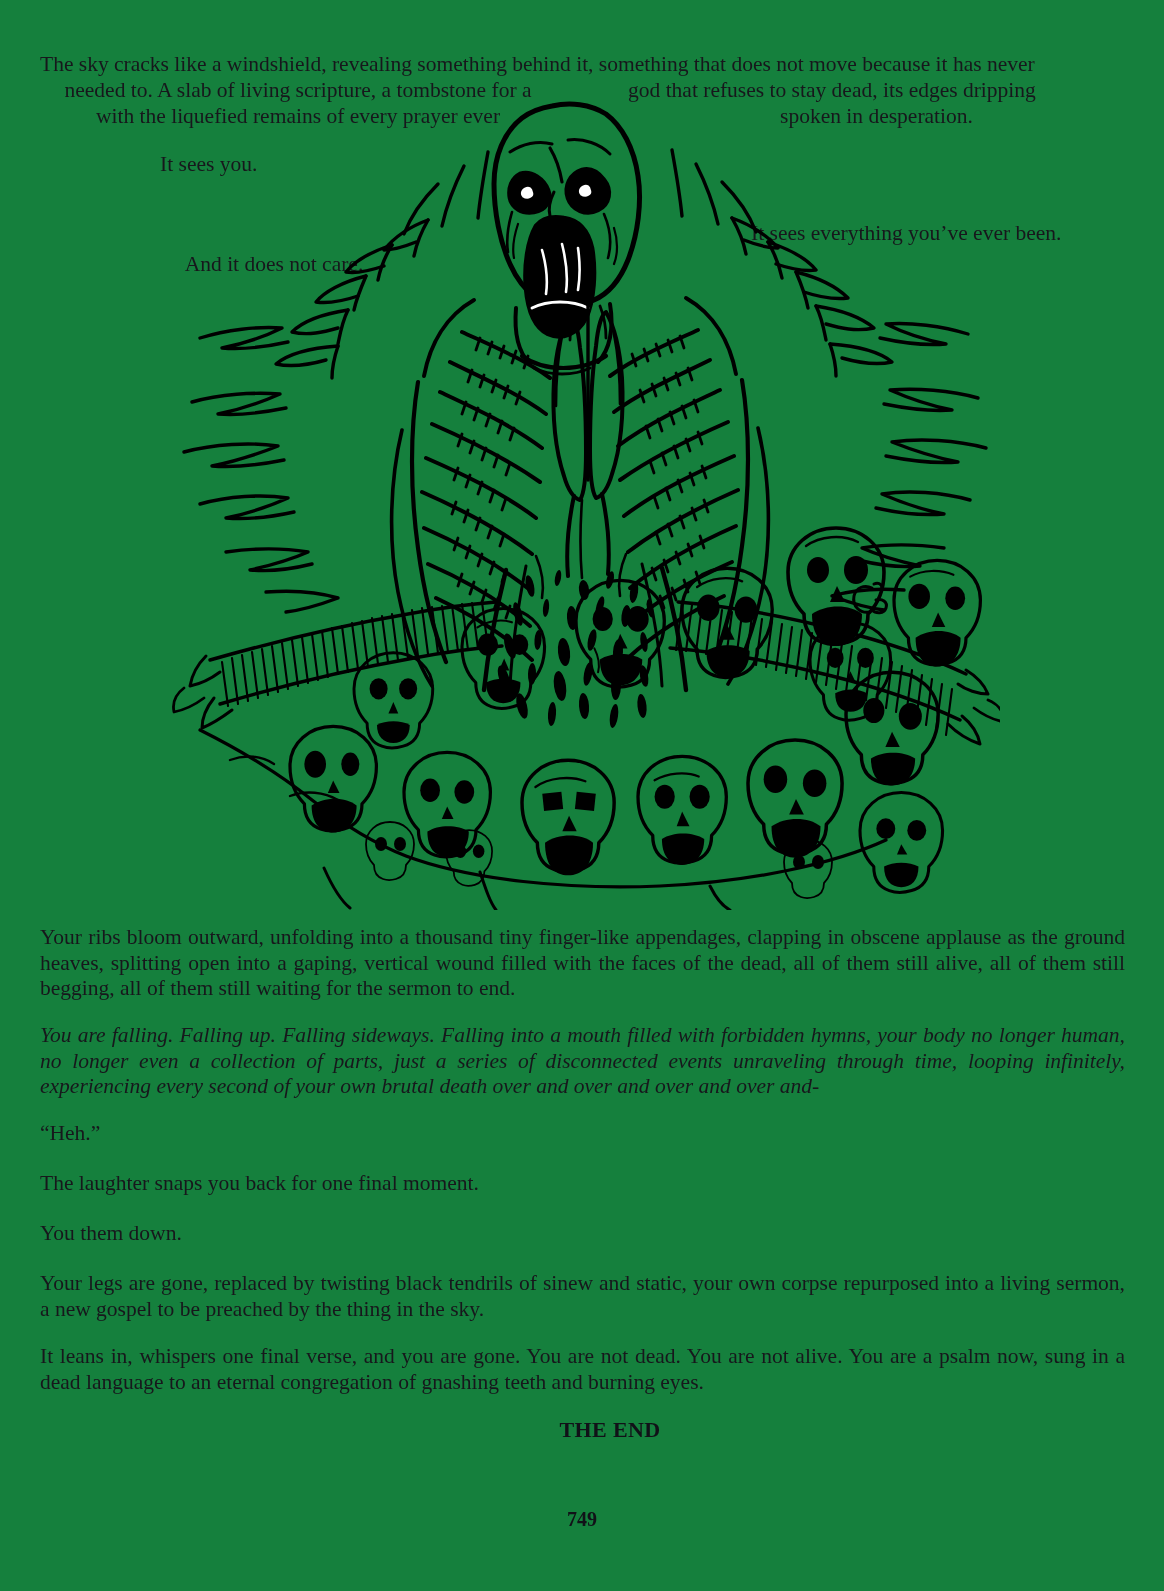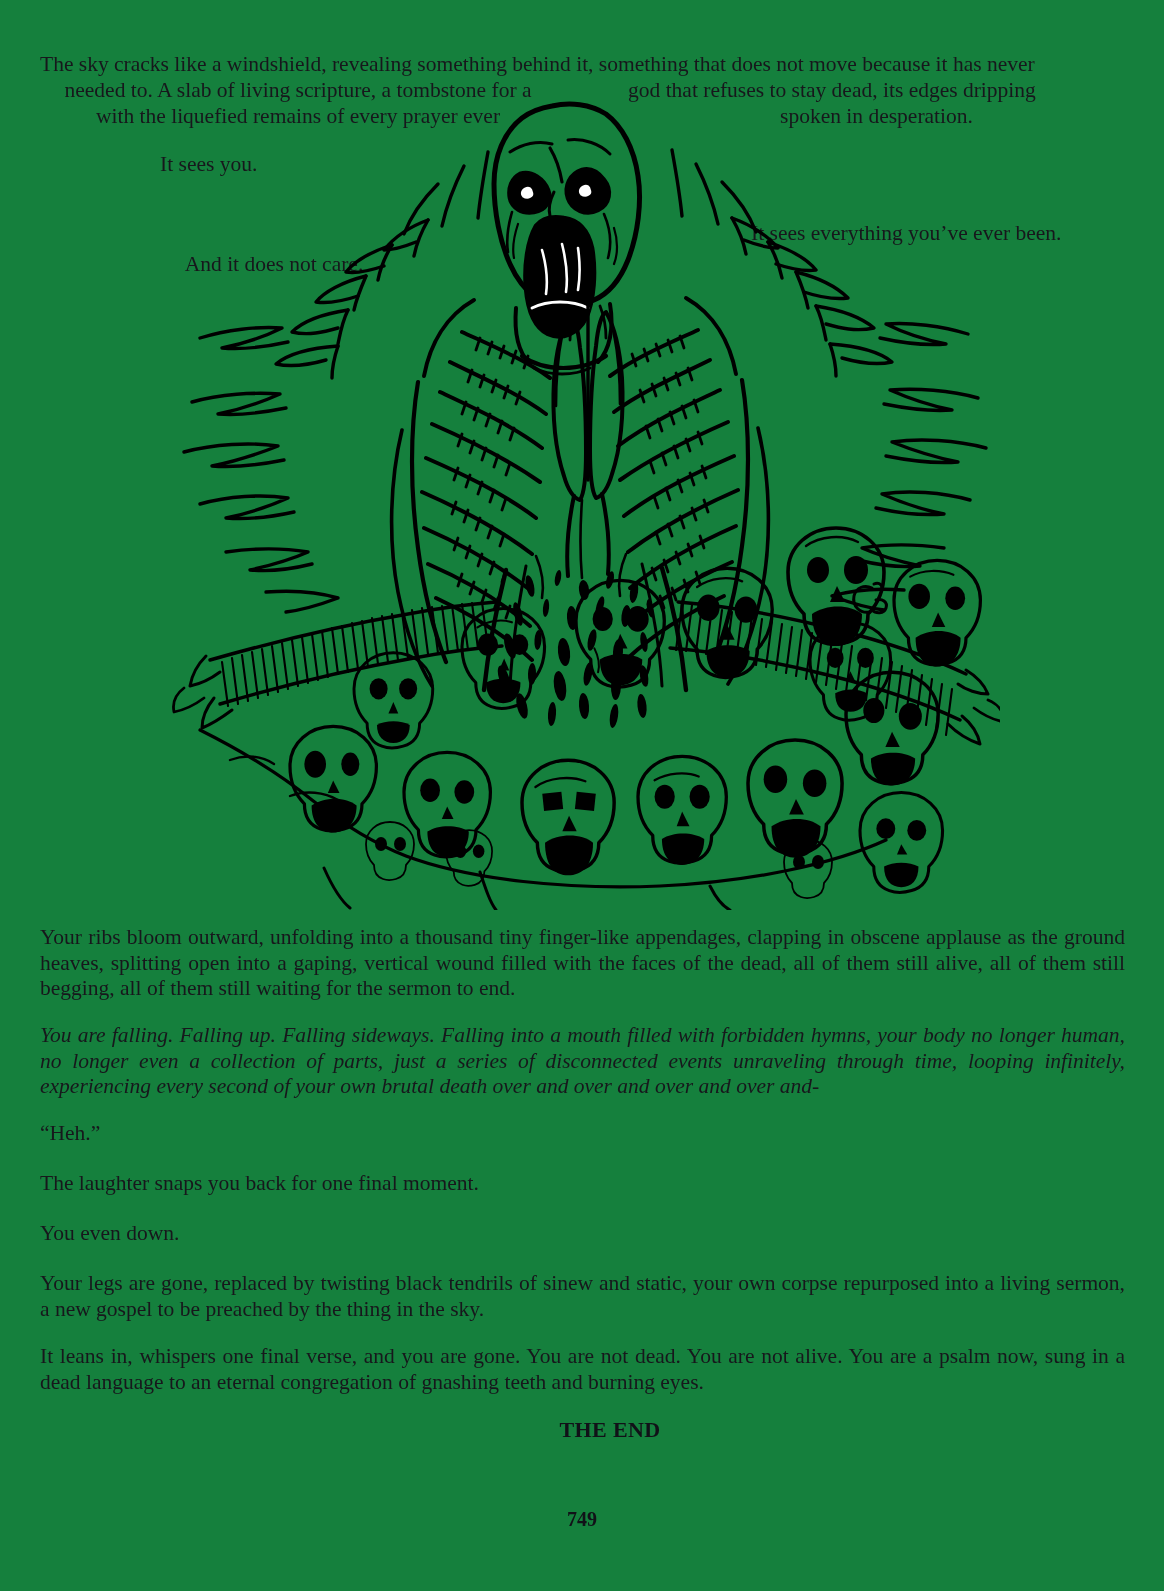--- a/index.html
+++ b/index.html
@@ -540,21 +540,21 @@
   </div>
 
   <div class="para body-para" id="para-ribs">Your ribs bloom outward, unfolding into a thousand tiny finger-like appendages, clapping in obscene applause as the ground heaves, splitting open into a gaping, vertical wound filled with the faces of the dead, all of them still alive, all of them still begging, all of them still waiting for the sermon to end.</div>
 
   <div class="para body-para" id="para-falling">You are falling. Falling up. Falling sideways. Falling into a mouth filled with forbidden hymns, your body no longer human, no longer even a collection of parts, just a series of disconnected events unraveling through time, looping infinitely, experiencing every second of your own brutal death over and over and over and over and-</div>
 
   <div class="para body-para left-align" id="para-heh">“Heh.”</div>
 
   <div class="para body-para left-align" id="para-laughter">The laughter snaps you back for one final moment.</div>
 
-  <div class="para body-para left-align" id="para-lookdown">You even down.</div>
+  <div class="para body-para left-align" id="para-lookdown">You them down.</div>
 
   <div class="para body-para" id="para-legs">Your legs are gone, replaced by twisting black tendrils of sinew and static, your own corpse repurposed into a living sermon, a new gospel to be preached by the thing in the sky.</div>
 
   <div class="para body-para" id="para-leansin">It leans in, whispers one final verse, and you are gone. You are not dead. You are not alive. You are a psalm now, sung in a dead language to an eternal congregation of gnashing teeth and burning eyes.</div>
 
   <div id="the-end">THE END</div>
 
   <div id="page-number">749</div>
 
 </div>

